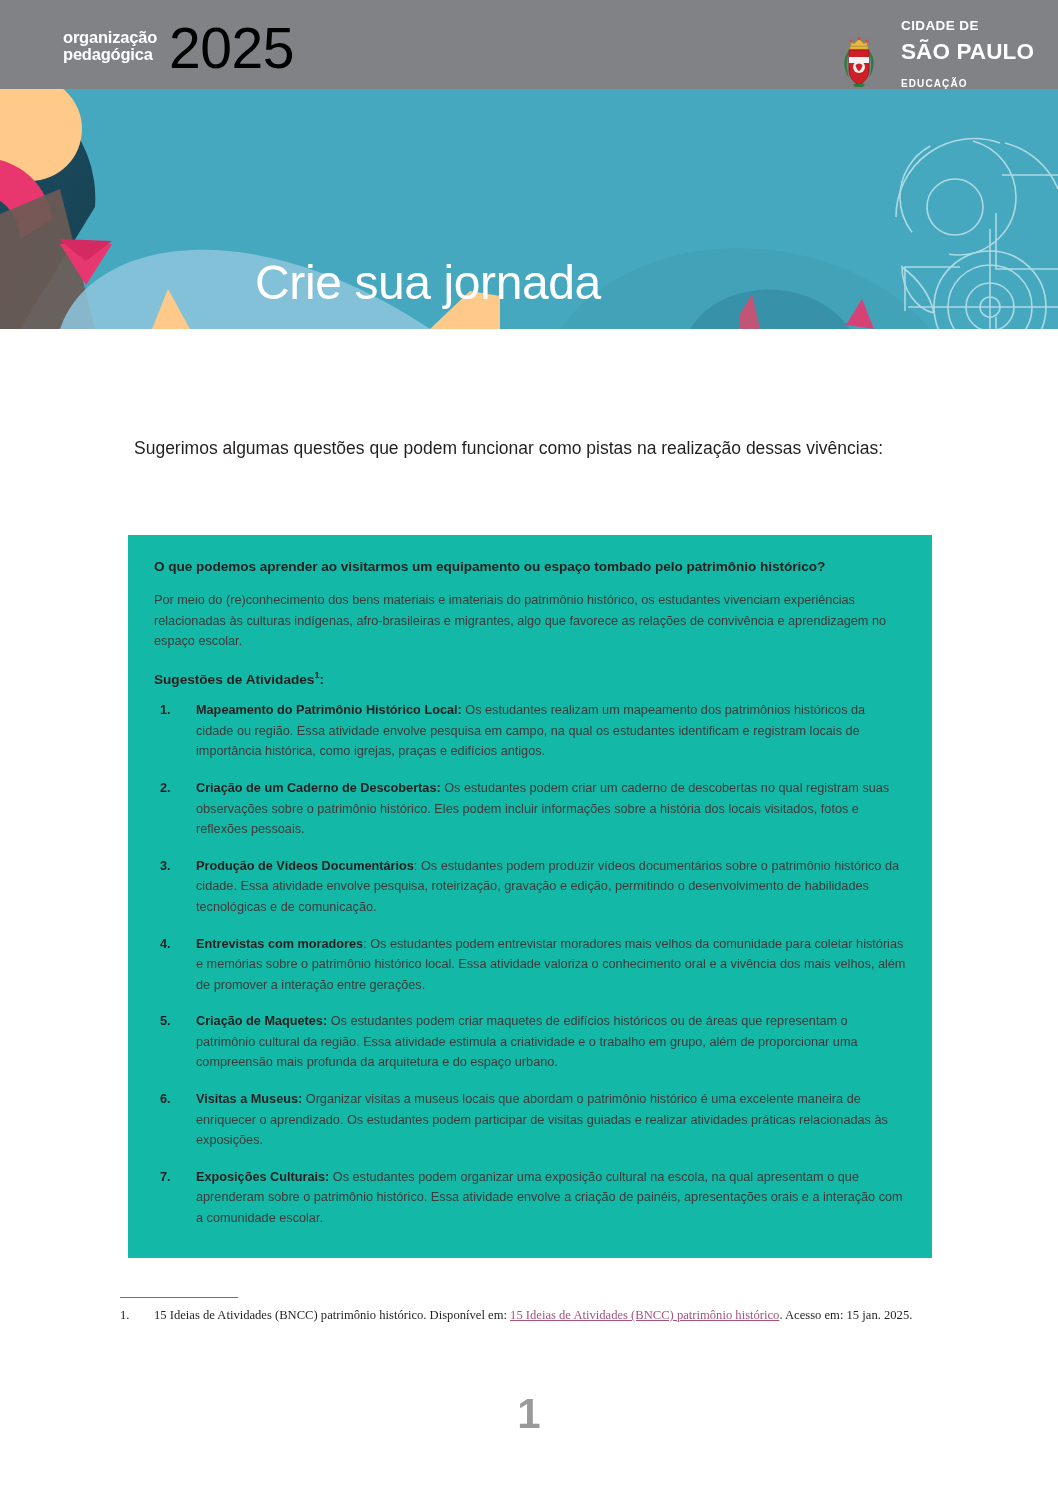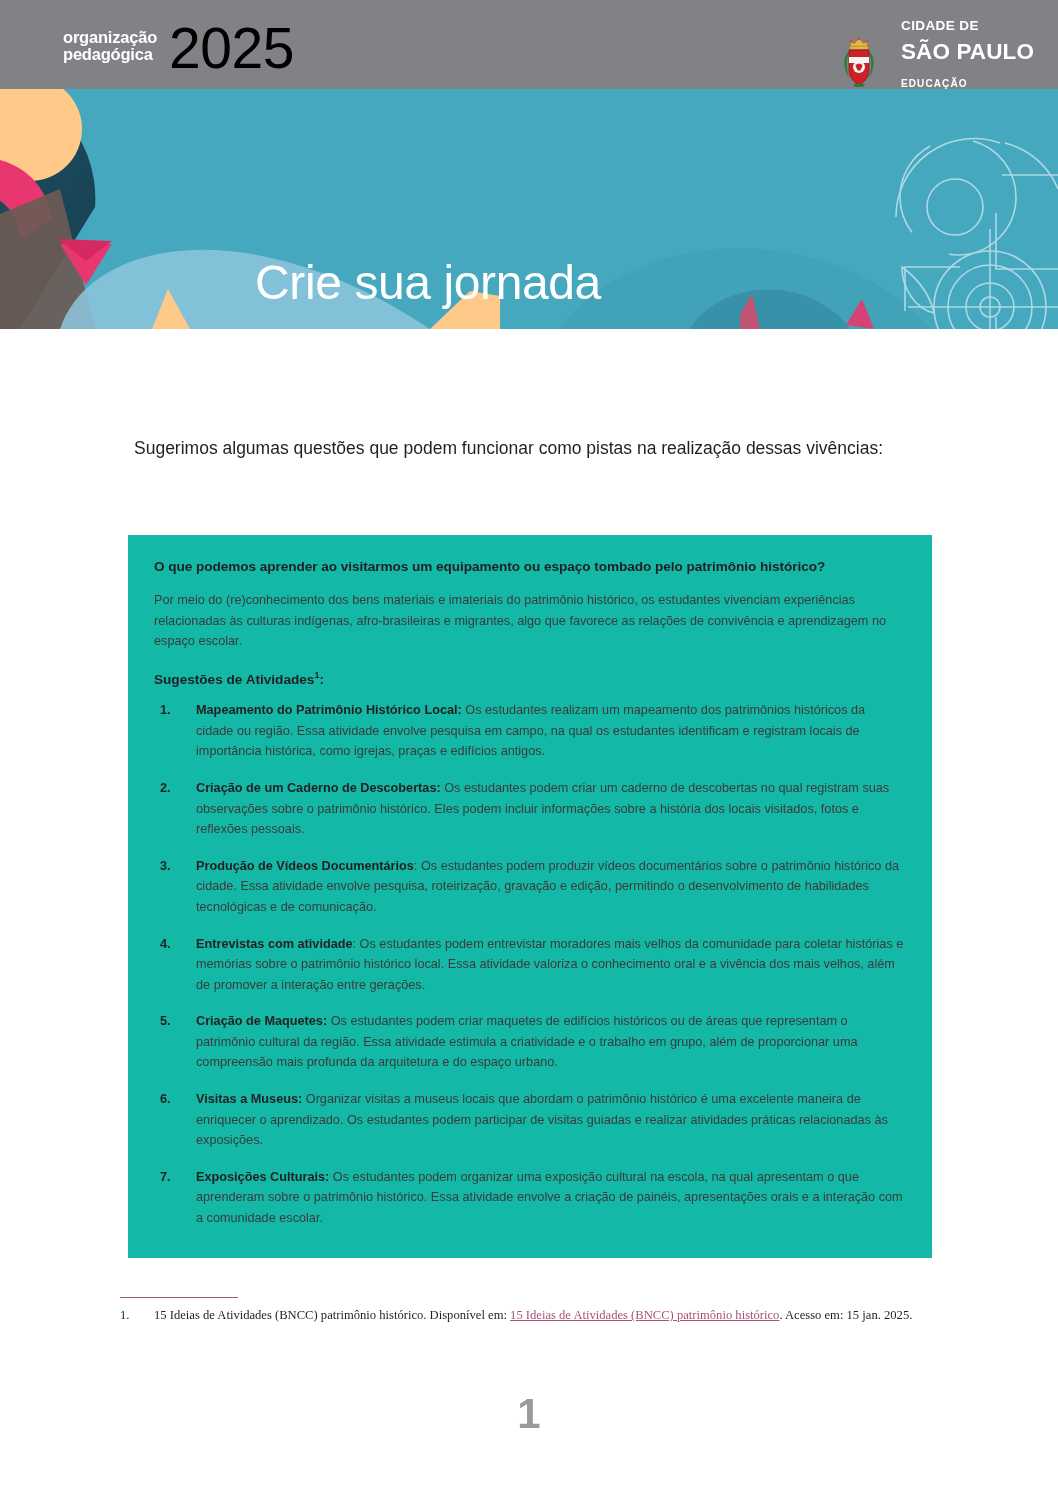--- a/index.html
+++ b/index.html
@@ -316,21 +316,21 @@
   <p class="panel-question">O que podemos aprender ao visitarmos um equipamento ou espaço tombado pelo patrimônio histórico?</p>
   <p class="panel-para">Por meio do (re)conhecimento dos bens materiais e imateriais do patrimônio histórico, os estudantes vivenciam experiências relacionadas às culturas indígenas,  afro-brasileiras e migrantes, algo que favorece as relações de convivência e aprendizagem no espaço escolar.</p>
   <p class="panel-subhead">
     <span>Sugestões de Atividades</span><sup>1</sup><span>:</span>
   </p>
 
   <ol class="activities" id="activities-list">
       <li><span class="li-num">1.</span><span class="li-title">Mapeamento do Patrimônio Histórico Local:</span><span> Os estudantes realizam um mapeamento dos patrimônios históricos da cidade ou região. Essa atividade envolve pesquisa em campo, na qual os estudantes identificam e registram locais de importância histórica, como igrejas, praças e edifícios antigos.</span></li>
       <li><span class="li-num">2.</span><span class="li-title">Criação de um Caderno de Descobertas:</span><span> Os estudantes podem criar um caderno de descobertas no qual registram suas observações sobre o patrimônio histórico. Eles podem incluir informações sobre a história dos locais visitados, fotos e reflexões pessoais.</span></li>
       <li><span class="li-num">3.</span><span class="li-title">Produção de Vídeos Documentários</span><span>: Os estudantes podem produzir vídeos documentários sobre o patrimônio histórico da cidade. Essa atividade envolve pesquisa, roteirização, gravação e edição, permitindo o desenvolvimento de habilidades tecnológicas e de comunicação.</span></li>
-      <li><span class="li-num">4.</span><span class="li-title">Entrevistas com atividade</span><span>: Os estudantes podem entrevistar moradores mais velhos da comunidade para coletar histórias e memórias sobre o patrimônio histórico local. Essa atividade valoriza o conhecimento oral e a vivência dos mais velhos, além de promover a interação entre gerações.</span></li>
+      <li><span class="li-num">4.</span><span class="li-title">Entrevistas com moradores</span><span>: Os estudantes podem entrevistar moradores mais velhos da comunidade para coletar histórias e memórias sobre o patrimônio histórico local. Essa atividade valoriza o conhecimento oral e a vivência dos mais velhos, além de promover a interação entre gerações.</span></li>
       <li><span class="li-num">5.</span><span class="li-title">Criação de Maquetes:</span><span> Os estudantes podem criar maquetes de edifícios históricos ou de áreas que representam o patrimônio cultural da região. Essa atividade estimula a criatividade e o trabalho em grupo, além de proporcionar uma compreensão mais profunda da arquitetura e do espaço urbano.</span></li>
       <li><span class="li-num">6.</span><span class="li-title">Visitas a Museus:</span><span> Organizar visitas a museus locais que abordam o patrimônio histórico é uma excelente maneira de enriquecer o aprendizado. Os estudantes podem participar de visitas guiadas e realizar atividades práticas relacionadas às exposições.</span></li>
       <li><span class="li-num">7.</span><span class="li-title">Exposições Culturais:</span><span> Os estudantes podem organizar uma exposição cultural na escola, na qual apresentam o que aprenderam sobre o patrimônio histórico. Essa atividade envolve a criação de painéis, apresentações orais e a interação com a comunidade escolar.</span></li>
     </ol>
 </div>
 
 <div class="footnote-area">
   <div class="footnote-rule"></div>
   <div class="footnote-row">
     <span class="footnote-num">1.</span>

